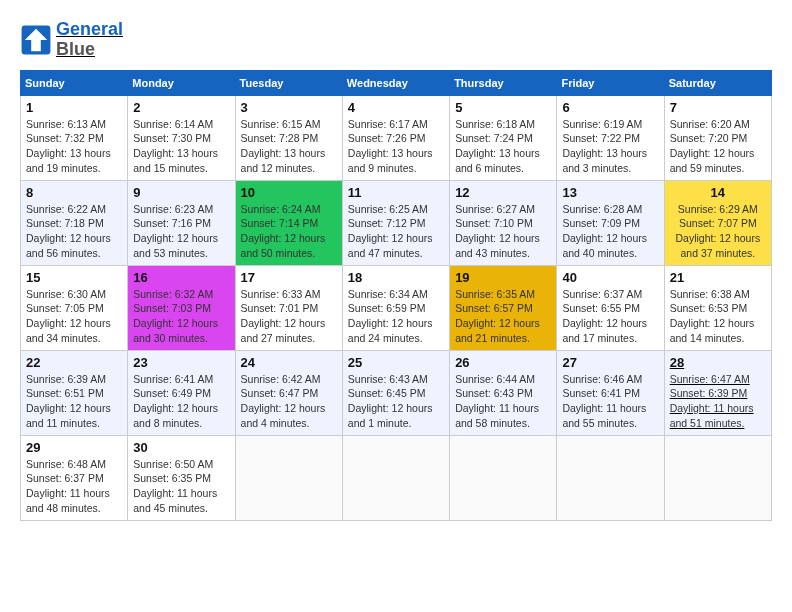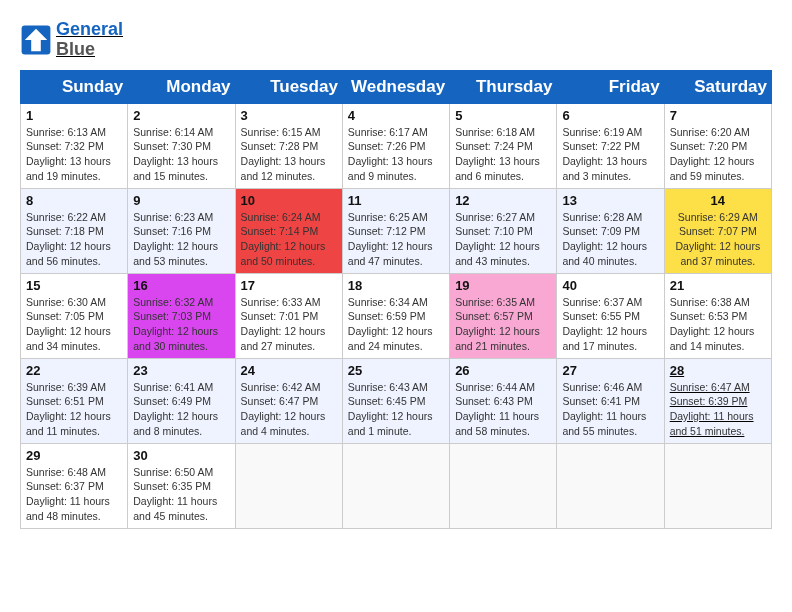--- a/index.html
+++ b/index.html
@@ -49,22 +49,22 @@
     }
     .calendar {
       width: 100%;
       border-collapse: collapse;
       font-size: 11px;
     }
     .calendar th {
       background: #1565c0;
       color: #fff;
       padding: 6px 4px;
-      text-align: right;
-      font-size: 17px;
+      text-align: left;
+      font-size: 11px;
       font-weight: bold;
       border: 1px solid #1565c0;
     }
     .calendar td {
       border: 1px solid #ccc;
       vertical-align: top;
       padding: 4px 5px;
       width: calc(100% / 7);
       min-height: 80px;
       background: #fff;
@@ -158,21 +158,21 @@
       </tr>
       <tr>
         <td style="background: rgb(238, 243, 255);">
           <span class="day-num">8</span>
           <div class="day-info">Sunrise: 6:22 AM<br>Sunset: 7:18 PM<br>Daylight: 12 hours and 56 minutes.</div>
         </td>
         <td style="background: rgb(238, 243, 255);">
           <span class="day-num">9</span>
           <div class="day-info">Sunrise: 6:23 AM<br>Sunset: 7:16 PM<br>Daylight: 12 hours and 53 minutes.</div>
         </td>
-        <td style="background: #ef4444;">
+        <td style="background: #22c55e;">
           <span class="day-num">10</span>
           <div class="day-info">Sunrise: 6:24 AM<br>Sunset: 7:14 PM<br>Daylight: 12 hours and 50 minutes.</div>
         </td>
         <td style="background: rgb(238, 243, 255);">
           <span class="day-num">11</span>
           <div class="day-info">Sunrise: 6:25 AM<br>Sunset: 7:12 PM<br>Daylight: 12 hours and 47 minutes.</div>
         </td>
         <td style="background: rgb(238, 243, 255);">
           <span class="day-num">12</span>
           <div class="day-info">Sunrise: 6:27 AM<br>Sunset: 7:10 PM<br>Daylight: 12 hours and 43 minutes.</div>
@@ -196,21 +196,21 @@
           <div class="day-info">Sunrise: 6:32 AM<br>Sunset: 7:03 PM<br>Daylight: 12 hours and 30 minutes.</div>
         </td>
         <td style="background: rgb(255, 255, 255);">
           <span class="day-num">17</span>
           <div class="day-info">Sunrise: 6:33 AM<br>Sunset: 7:01 PM<br>Daylight: 12 hours and 27 minutes.</div>
         </td>
         <td style="background: rgb(255, 255, 255);">
           <span class="day-num">18</span>
           <div class="day-info">Sunrise: 6:34 AM<br>Sunset: 6:59 PM<br>Daylight: 12 hours and 24 minutes.</div>
         </td>
-        <td style="background: #f9a8d4;">
+        <td style="background: #eab308;">
           <span class="day-num">19</span>
           <div class="day-info">Sunrise: 6:35 AM<br>Sunset: 6:57 PM<br>Daylight: 12 hours and 21 minutes.</div>
         </td>
         <td style="background: rgb(255, 255, 255);">
           <span class="day-num">40</span>
           <div class="day-info">Sunrise: 6:37 AM<br>Sunset: 6:55 PM<br>Daylight: 12 hours and 17 minutes.</div>
         </td>
         <td style="background: rgb(255, 255, 255);">
           <span class="day-num">21</span>
           <div class="day-info">Sunrise: 6:38 AM<br>Sunset: 6:53 PM<br>Daylight: 12 hours and 14 minutes.</div>

